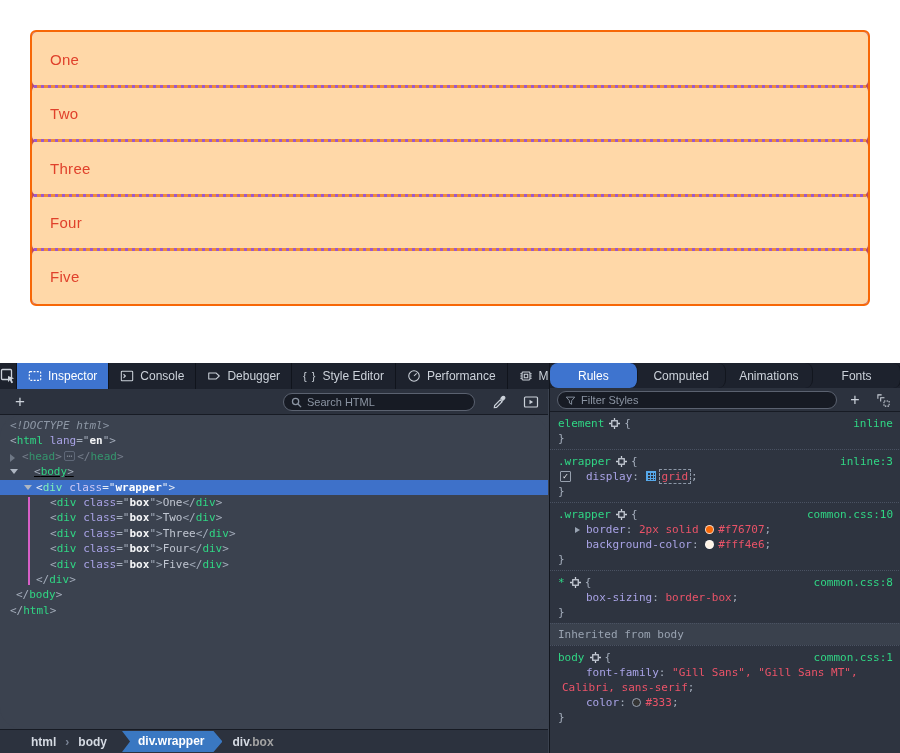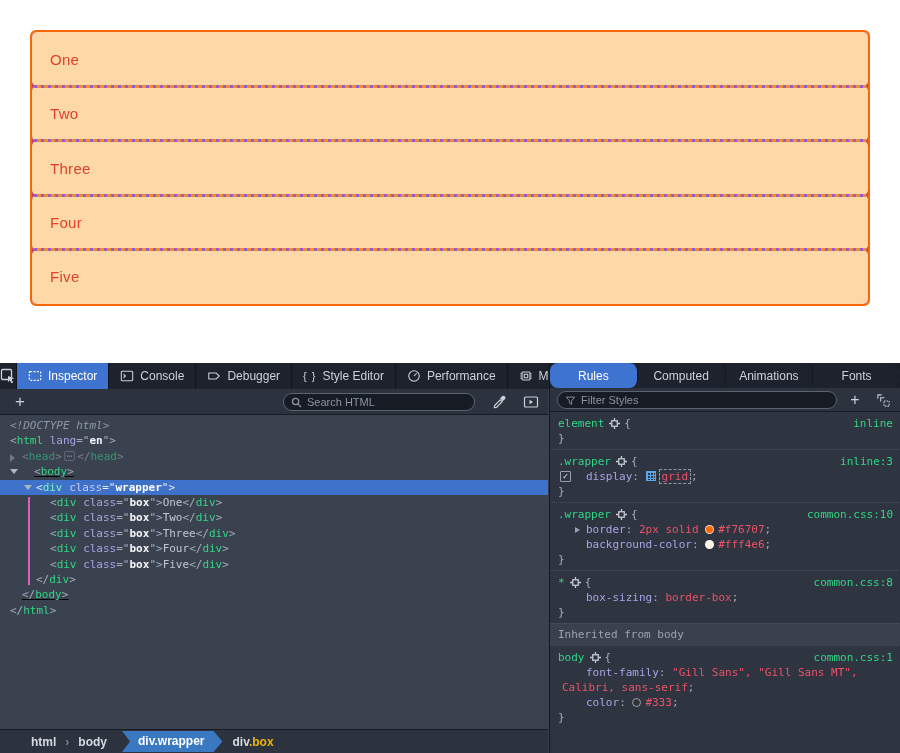--- a/index.html
+++ b/index.html
@@ -78,21 +78,21 @@
 
   
   .breadcrumb { position: absolute; left: 0; top: 366px; width: 548px; height: 24px; background: #2c323e;
     border-top: 1px solid #171b24; display: flex; align-items: center; font-family: "Liberation Sans", sans-serif;
     font-size: 12px; font-weight: bold; color: #d5dae2; padding-left: 22px; }
   .crumb { padding: 0 9px; }
   .crumb-sep { color: #7a8496; font-size: 12px; }
   .crumb-chip { background: #3a78c2; color: #fff; padding: 3px 18px 4px 16px; margin-left: 6px;
     clip-path: polygon(0 0, calc(100% - 9px) 0, 100% 50%, calc(100% - 9px) 100%, 0 100%, 8px 50%); }
   .crumb-last { padding-left: 10px; }
-  .crumb-cls { color: #eab308; font-weight: bold; }
+  .crumb-cls { color: #a3a3a3; font-weight: bold; }
 
   
   .sidebar { position: absolute; left: 549px; top: 0; width: 351px; height: 390px; background: #2e3440;
     border-left: 1px solid #12161e; }
   .sb-tabs { position: absolute; left: 0; top: 0; width: 351px; height: 25px; background: #1d222d; display: flex;
     font-family: "Liberation Sans", sans-serif; font-size: 12px; color: #ccd2da; }
   .sb-tab { flex: 1; display: flex; align-items: center; justify-content: center; border-right: 1px solid #12161e; border-radius: 8px; }
   .sb-tab.active { background: #3e74cf; color: #fff; }
   .sb-filter { position: absolute; left: 0; top: 25px; width: 351px; height: 24px; background: #2c323e;
     border-bottom: 1px solid #171b24; }
@@ -290,21 +290,21 @@
       <div class="mline"><span style="padding-left: 10px; display: inline-block;"><span class="c-p">&lt;</span><span class="c-tag">html</span><span class="c-pl"> </span><span class="c-attr">lang</span><span class="c-p">="</span><span class="c-str">en</span><span class="c-p">"&gt;</span></span></div>
       <div class="mline dim"><span class="tri r" style="left: 10px;"></span><span style="padding-left: 22px; display: inline-block;"><span class="c-p">&lt;</span><span class="c-tag">head</span><span class="c-p">&gt;</span><span class="c-ell">⋯</span><span class="c-p">&lt;/</span><span class="c-tag">head</span><span class="c-p">&gt;</span></span></div>
       <div class="mline"><span class="tri d" style="left: 10px;"></span><span style="padding-left: 34px; display: inline-block; text-decoration: underline;"><span class="c-p">&lt;</span><span class="c-tag">body</span><span class="c-p">&gt;</span></span></div>
       <div class="mline sel"><span class="tri d" style="left: 24px;"></span><span style="padding-left: 36px; display: inline-block;"><span class="c-p">&lt;</span><span class="c-tag">div</span><span class="c-pl"> </span><span class="c-attr">class</span><span class="c-p">="</span><span class="c-str">wrapper</span><span class="c-p">"&gt;</span></span></div>
       <div class="mline"><span style="padding-left: 50px; display: inline-block;"><span class="c-p">&lt;</span><span class="c-tag">div</span><span class="c-pl"> </span><span class="c-attr">class</span><span class="c-p">="</span><span class="c-str">box</span><span class="c-p">"&gt;</span><span class="c-txt">One</span><span class="c-p">&lt;/</span><span class="c-tag">div</span><span class="c-p">&gt;</span></span></div>
       <div class="mline"><span style="padding-left: 50px; display: inline-block;"><span class="c-p">&lt;</span><span class="c-tag">div</span><span class="c-pl"> </span><span class="c-attr">class</span><span class="c-p">="</span><span class="c-str">box</span><span class="c-p">"&gt;</span><span class="c-txt">Two</span><span class="c-p">&lt;/</span><span class="c-tag">div</span><span class="c-p">&gt;</span></span></div>
       <div class="mline"><span style="padding-left: 50px; display: inline-block;"><span class="c-p">&lt;</span><span class="c-tag">div</span><span class="c-pl"> </span><span class="c-attr">class</span><span class="c-p">="</span><span class="c-str">box</span><span class="c-p">"&gt;</span><span class="c-txt">Three</span><span class="c-p">&lt;/</span><span class="c-tag">div</span><span class="c-p">&gt;</span></span></div>
       <div class="mline"><span style="padding-left: 50px; display: inline-block;"><span class="c-p">&lt;</span><span class="c-tag">div</span><span class="c-pl"> </span><span class="c-attr">class</span><span class="c-p">="</span><span class="c-str">box</span><span class="c-p">"&gt;</span><span class="c-txt">Four</span><span class="c-p">&lt;/</span><span class="c-tag">div</span><span class="c-p">&gt;</span></span></div>
       <div class="mline"><span style="padding-left: 50px; display: inline-block;"><span class="c-p">&lt;</span><span class="c-tag">div</span><span class="c-pl"> </span><span class="c-attr">class</span><span class="c-p">="</span><span class="c-str">box</span><span class="c-p">"&gt;</span><span class="c-txt">Five</span><span class="c-p">&lt;/</span><span class="c-tag">div</span><span class="c-p">&gt;</span></span></div>
       <div class="mline"><span style="padding-left: 36px; display: inline-block;"><span class="c-p">&lt;/</span><span class="c-tag">div</span><span class="c-p">&gt;</span></span></div>
-      <div class="mline"><span style="padding-left: 22px; display: inline-block; text-decoration: underline;"><span class="c-p">&lt;/</span><span class="c-tag">body</span><span class="c-p">&gt;</span></span></div>
+      <div class="mline"><span style="padding-left: 16px; display: inline-block;"><span class="c-p">&lt;/</span><span class="c-tag">body</span><span class="c-p">&gt;</span></span></div>
       <div class="mline"><span style="padding-left: 10px; display: inline-block;"><span class="c-p">&lt;/</span><span class="c-tag">html</span><span class="c-p">&gt;</span></span></div>
       <div class="guide-line" style="left: 28px; top: 82px; height: 88.4px;"></div>
     </div>
 
   <div class="breadcrumb" id="breadcrumb">
       <span class="crumb">html</span>
       <span class="crumb-sep">›</span>
       <span class="crumb">body</span>
       <span class="crumb-chip">div.wrapper</span>
       <span class="crumb crumb-last"><span>div</span><span class="crumb-cls">.box</span></span>

